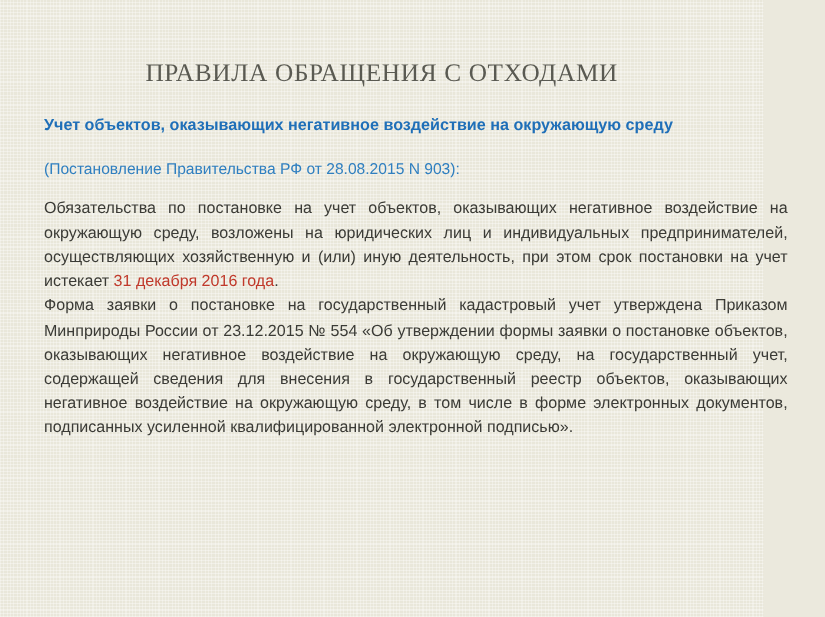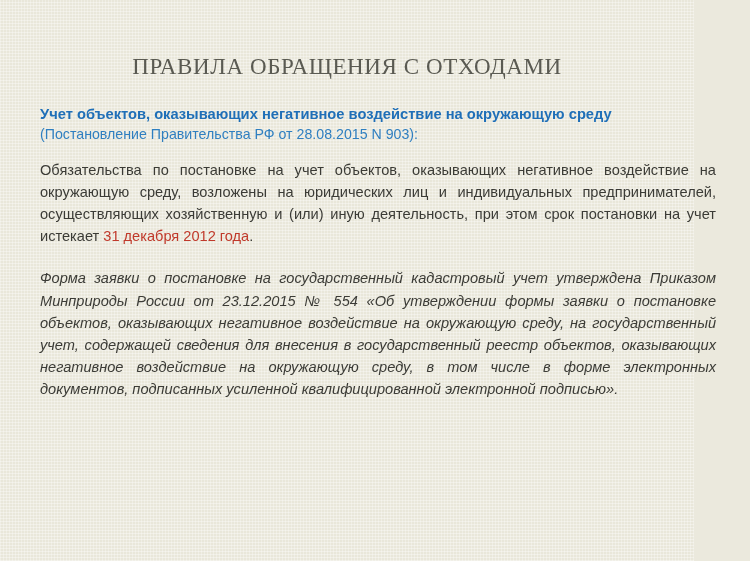--- a/index.html
+++ b/index.html
@@ -43,55 +43,54 @@
     top: 104px;
     width: 676px;
   }
   .subtitle {
     color: #1f6fb8;
     font-size: 14.7px;
     font-weight: bold;
     line-height: 1.42;
     text-align: justify;
     text-align-last: left;
+    margin-bottom: 20px;
   }
   .ref {
     color: #2f7fc0;
     font-size: 14.2px;
     line-height: 1.4;
     margin-bottom: 14px;
   }
   p.para {
     margin: 0 0 0 0;
     font-size: 14.6px;
     line-height: 1.52;
     color: #3b3b36;
     text-align: justify;
     text-align-last: left;
   }
   p.para.second {
-    margin-top: 20px;
-    font-style: italic;
     color: #3b3b36;
   }
   .accent-red {
     color: #c0392b;
   }
 </style>
 </head>
 <body>
 
 <div class="slide">
 
   <div class="title">ПРАВИЛА ОБРАЩЕНИЯ С ОТХОДАМИ</div>
 
   <div class="body-area">
 
     <div class="subtitle">Учет объектов, оказывающих негативное воздействие на окружающую среду</div>
 
     <div class="ref">(Постановление Правительства РФ от 28.08.2015 N 903):</div>
 
-    <p class="para"><span>Обязательства по постановке на учет объектов, оказывающих негативное воздействие на окружающую среду, возложены на юридических лиц и индивидуальных предпринимателей, осуществляющих хозяйственную и (или) иную деятельность, при этом срок постановки на учет истекает </span><span class="accent-red">31 декабря 2012 года</span><span>.</span></p>
+    <p class="para"><span>Обязательства по постановке на учет объектов, оказывающих негативное воздействие на окружающую среду, возложены на юридических лиц и индивидуальных предпринимателей, осуществляющих хозяйственную и (или) иную деятельность, при этом срок постановки на учет истекает </span><span class="accent-red">31 декабря 2016 года</span><span>.</span></p>
 
     <p class="para second">Форма заявки о постановке на государственный кадастровый учет утверждена Приказом Минприроды России от 23.12.2015 № 554 «Об утверждении формы заявки о постановке объектов, оказывающих негативное воздействие на окружающую среду, на государственный учет, содержащей сведения для внесения в государственный реестр объектов, оказывающих негативное воздействие на окружающую среду, в том числе в форме электронных документов, подписанных усиленной квалифицированной электронной подписью».</p>
 
   </div>
 </div>
 
 </body></html>

